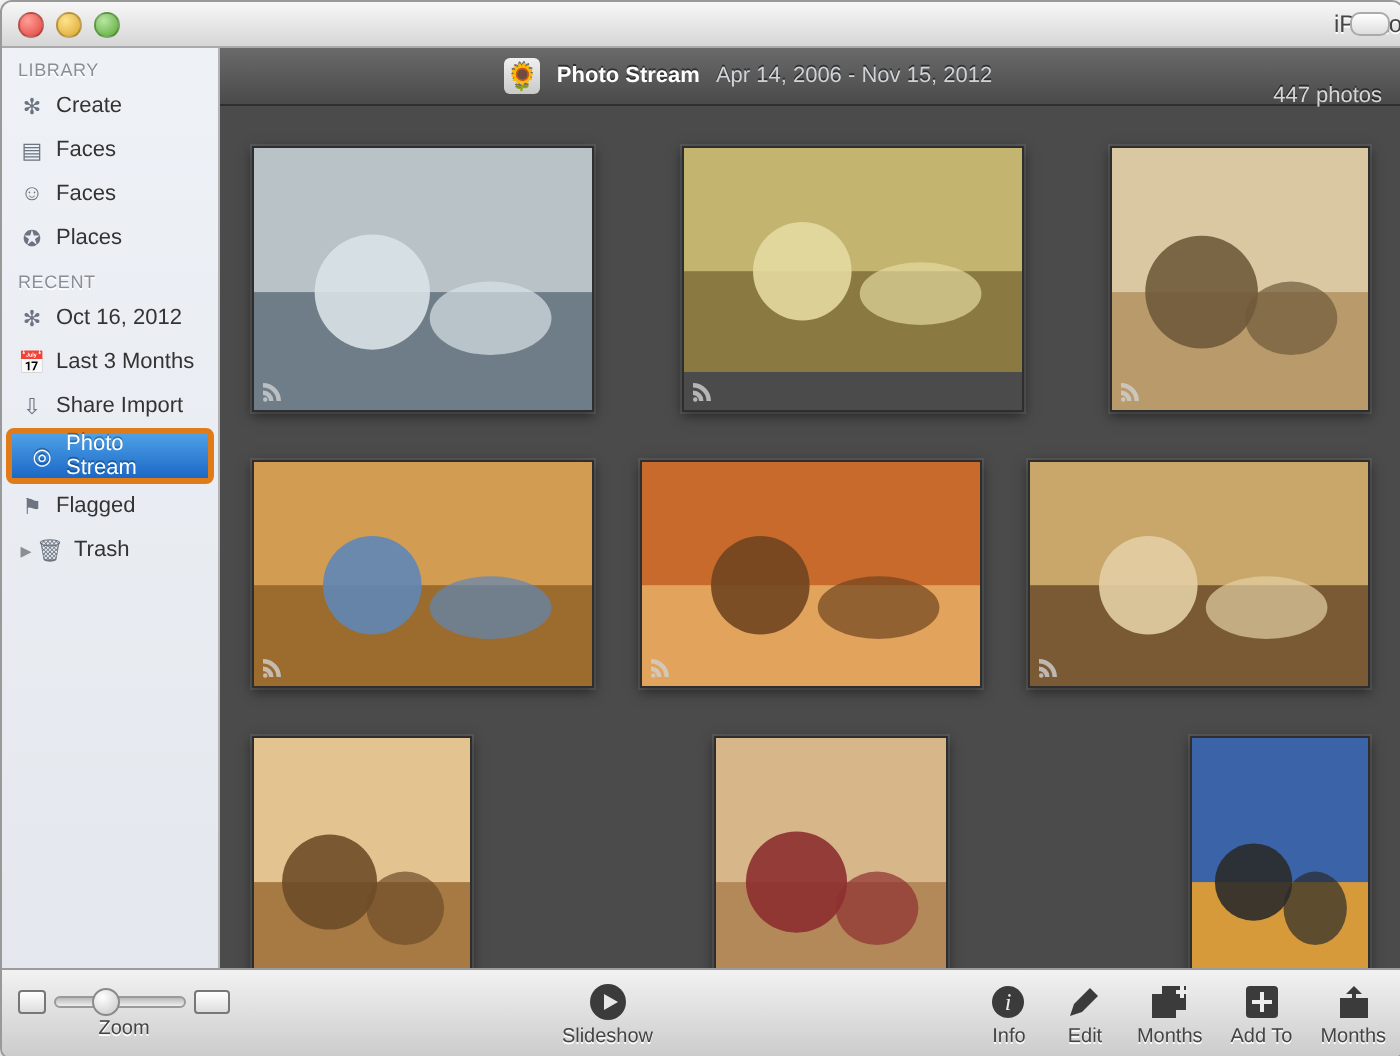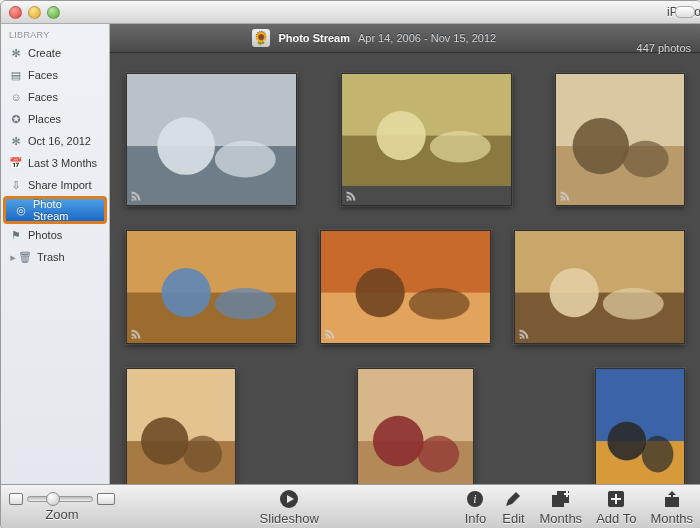--- a/index.html
+++ b/index.html
@@ -32,21 +32,21 @@
   .header .date{color:#cfd3d7;}
   .header .count{margin-left:auto;color:#d6d6d6;margin-top:19px;}
   .grid{flex:1;overflow:auto;padding:20px 16px;display:flex;flex-direction:column;gap:24px;}
   .row{display:flex;justify-content:space-between;gap:16px;}
   .thumb{position:relative;border:1px solid #2e2e2e;box-shadow:0 0 0 1px rgba(255,255,255,0.08),0 2px 6px rgba(0,0,0,0.5);}
   .thumb .img{display:block;}
   .badge{position:absolute;left:3px;bottom:3px;width:12px;height:12px;color:#ccc;opacity:0.8;}
   
   .toolbar{height:44px;background:linear-gradient(#f2f2f2,#cbcbcb);border-top:1px solid #9c9c9c;display:flex;align-items:center;padding:0 8px;}
   .tool-group{display:flex;flex-direction:column;align-items:center;gap:2px;}
-  .tool-label{font-size:13px;color:#444;text-shadow:0 1px 0 #fff;}
+  .tool-label{font-size:10px;color:#444;text-shadow:0 1px 0 #fff;}
   .tool-icon{width:24px;height:20px;display:flex;align-items:center;justify-content:center;color:#333;}
   .zoom{display:flex;align-items:center;gap:4px;}
   .zoom .sq{width:12px;height:10px;border:1px solid #777;background:linear-gradient(#fff,#ddd);border-radius:2px;}
   .slider{position:relative;width:64px;height:4px;background:linear-gradient(#bbb,#eee);border:1px solid #9a9a9a;border-radius:3px;}
   .slider .knob{position:absolute;top:-5px;left:18px;width:12px;height:12px;border-radius:50%;background:radial-gradient(circle at 35% 30%,#fff,#c6c6c6);border:1px solid #8a8a8a;}
   .toolbar .spacer{flex:1;}
   .right-tools{display:flex;gap:14px;}
   svg{display:block;}
 </style>
 </head>
@@ -77,41 +77,42 @@
       </div>
       <div class="side-item">
         <span class="icon">☺</span>
         <span>Faces</span>
       </div>
       <div class="side-item">
         <span class="icon">✪</span>
         <span>Places</span>
       </div>
 
+      <div class="group-label">RECENT</div>
       <div class="side-item">
         <span class="icon">✻</span>
         <span>Oct 16, 2012</span>
       </div>
       <div class="side-item">
         <span class="icon">📅</span>
         <span>Last 3 Months</span>
       </div>
       <div class="side-item">
         <span class="icon">⇩</span>
         <span>Share Import</span>
       </div>
       <div class="highlight-box">
         <div class="side-item selected">
           <span class="icon">◎</span>
           <span>Photo Stream</span>
         </div>
       </div>
       <div class="side-item">
         <span class="icon">⚑</span>
-        <span>Photos</span>
+        <span>Flagged</span>
       </div>
       <div class="side-item">
         <span class="disclosure">▸</span>
         <span class="icon" style="margin-left:-4px">🗑</span>
         <span>Trash</span>
       </div>
     </div>
 
     <div class="content">
       <div class="header">

